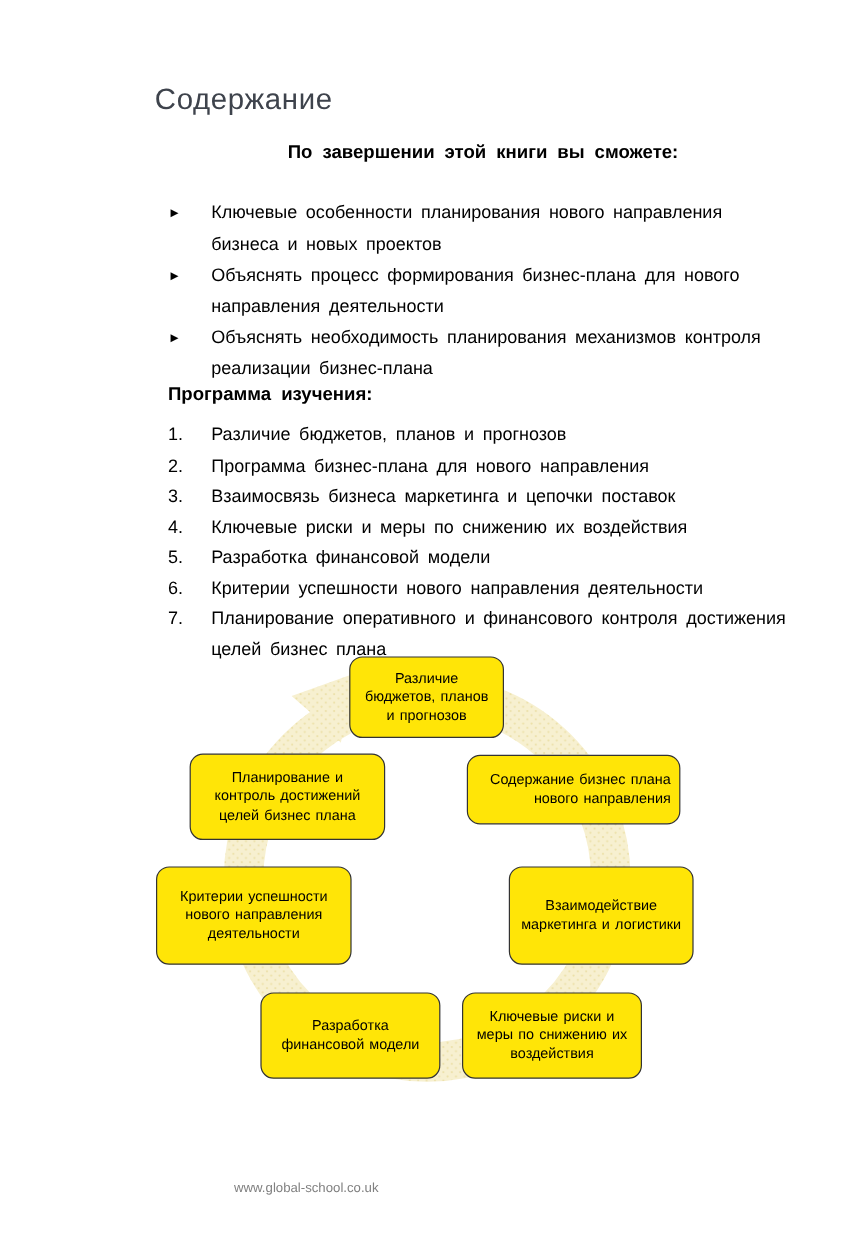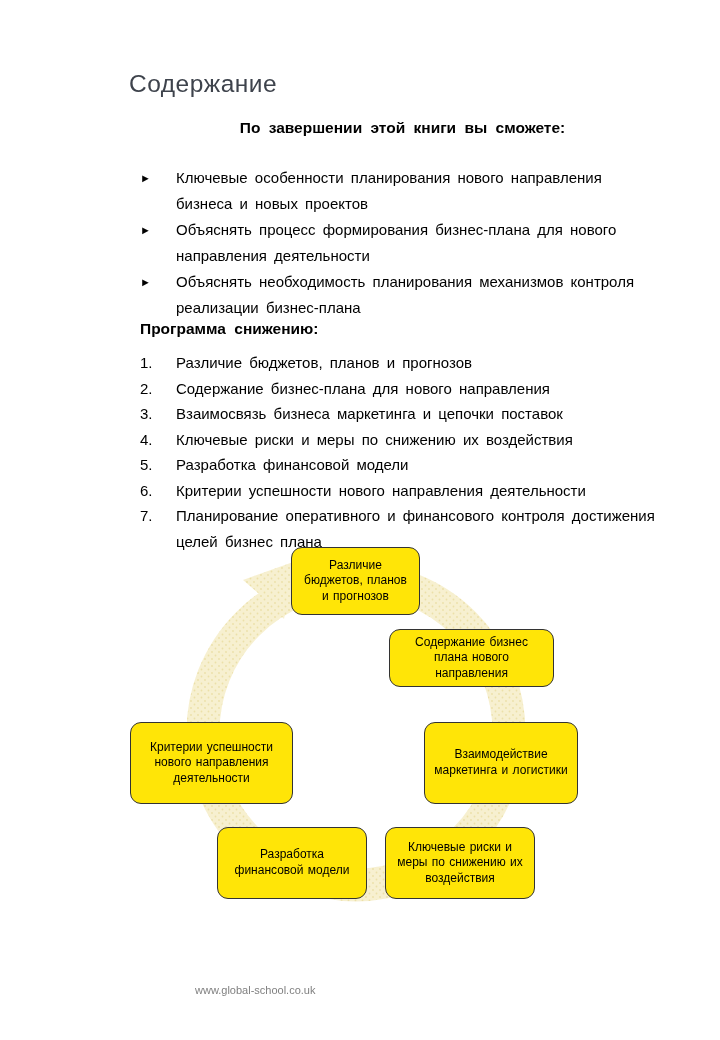--- a/index.html
+++ b/index.html
@@ -107,21 +107,21 @@
     align-items: center;
     justify-content: center;
     text-align: center;
     padding: 4px 7px;
     font-size: 12px;
     line-height: 1.3;
     word-spacing: 1px;
     color: #000;
   }
   .box-1 { left: 291px; top: 2px;   width: 129px; height: 68px; }
-  .box-2 { left: 389px; top: 84px;  width: 165px; height: 58px; }
+  .box-2 { left: 389px; top: 84px;  width: 178px; height: 58px; text-align: right; }
   .box-3 { left: 424px; top: 177px; width: 154px; height: 82px; }
   .box-4 { left: 385px; top: 282px; width: 150px; height: 72px; }
   .box-5 { left: 217px; top: 282px; width: 150px; height: 72px; }
   .box-6 { left: 130px; top: 177px; width: 163px; height: 82px; }
   .box-7 { left: 158px; top: 83px;  width: 163px; height: 72px; }
 
   
   .footer-url {
     position: absolute;
     left: 195px; top: 984px;
@@ -146,28 +146,28 @@
       <span class="bullet-marker">►</span>
       <span class="bullet-text">Объяснять процесс формирования бизнес-плана для нового направления деятельности</span>
     </div>
     <div class="bullet-row">
       <span class="bullet-marker">►</span>
       <span class="bullet-text">Объяснять необходимость планирования механизмов контроля реализации бизнес-плана</span>
     </div>
   </div>
 
   <div class="program">
-    <div class="section-heading">Программа снижению:</div>
+    <div class="section-heading">Программа изучения:</div>
     <div class="num-row">
       <span class="num-marker">1.</span>
       <span class="num-text">Различие бюджетов, планов и прогнозов</span>
     </div>
     <div class="num-row">
       <span class="num-marker">2.</span>
-      <span class="num-text">Содержание бизнес-плана для нового направления</span>
+      <span class="num-text">Программа бизнес-плана для нового направления</span>
     </div>
     <div class="num-row">
       <span class="num-marker">3.</span>
       <span class="num-text">Взаимосвязь бизнеса маркетинга и цепочки поставок</span>
     </div>
     <div class="num-row">
       <span class="num-marker">4.</span>
       <span class="num-text">Ключевые риски и меры по снижению их воздействия</span>
     </div>
     <div class="num-row">
@@ -207,17 +207,20 @@
       </div>
     <div class="dbox box-3">
         <span>Взаимодействие маркетинга и логистики</span>
       </div>
     <div class="dbox box-5">
         <span>Разработка финансовой модели</span>
       </div>
     <div class="dbox box-6">
         <span>Критерии успешности нового направления деятельности</span>
       </div>
+    <div class="dbox box-7">
+        <span>Планирование и контроль достижений целей бизнес плана</span>
+      </div>
   </div>
 
   <div class="footer-url">www.global-school.co.uk</div>
 
 </div>
 
 </body></html>

